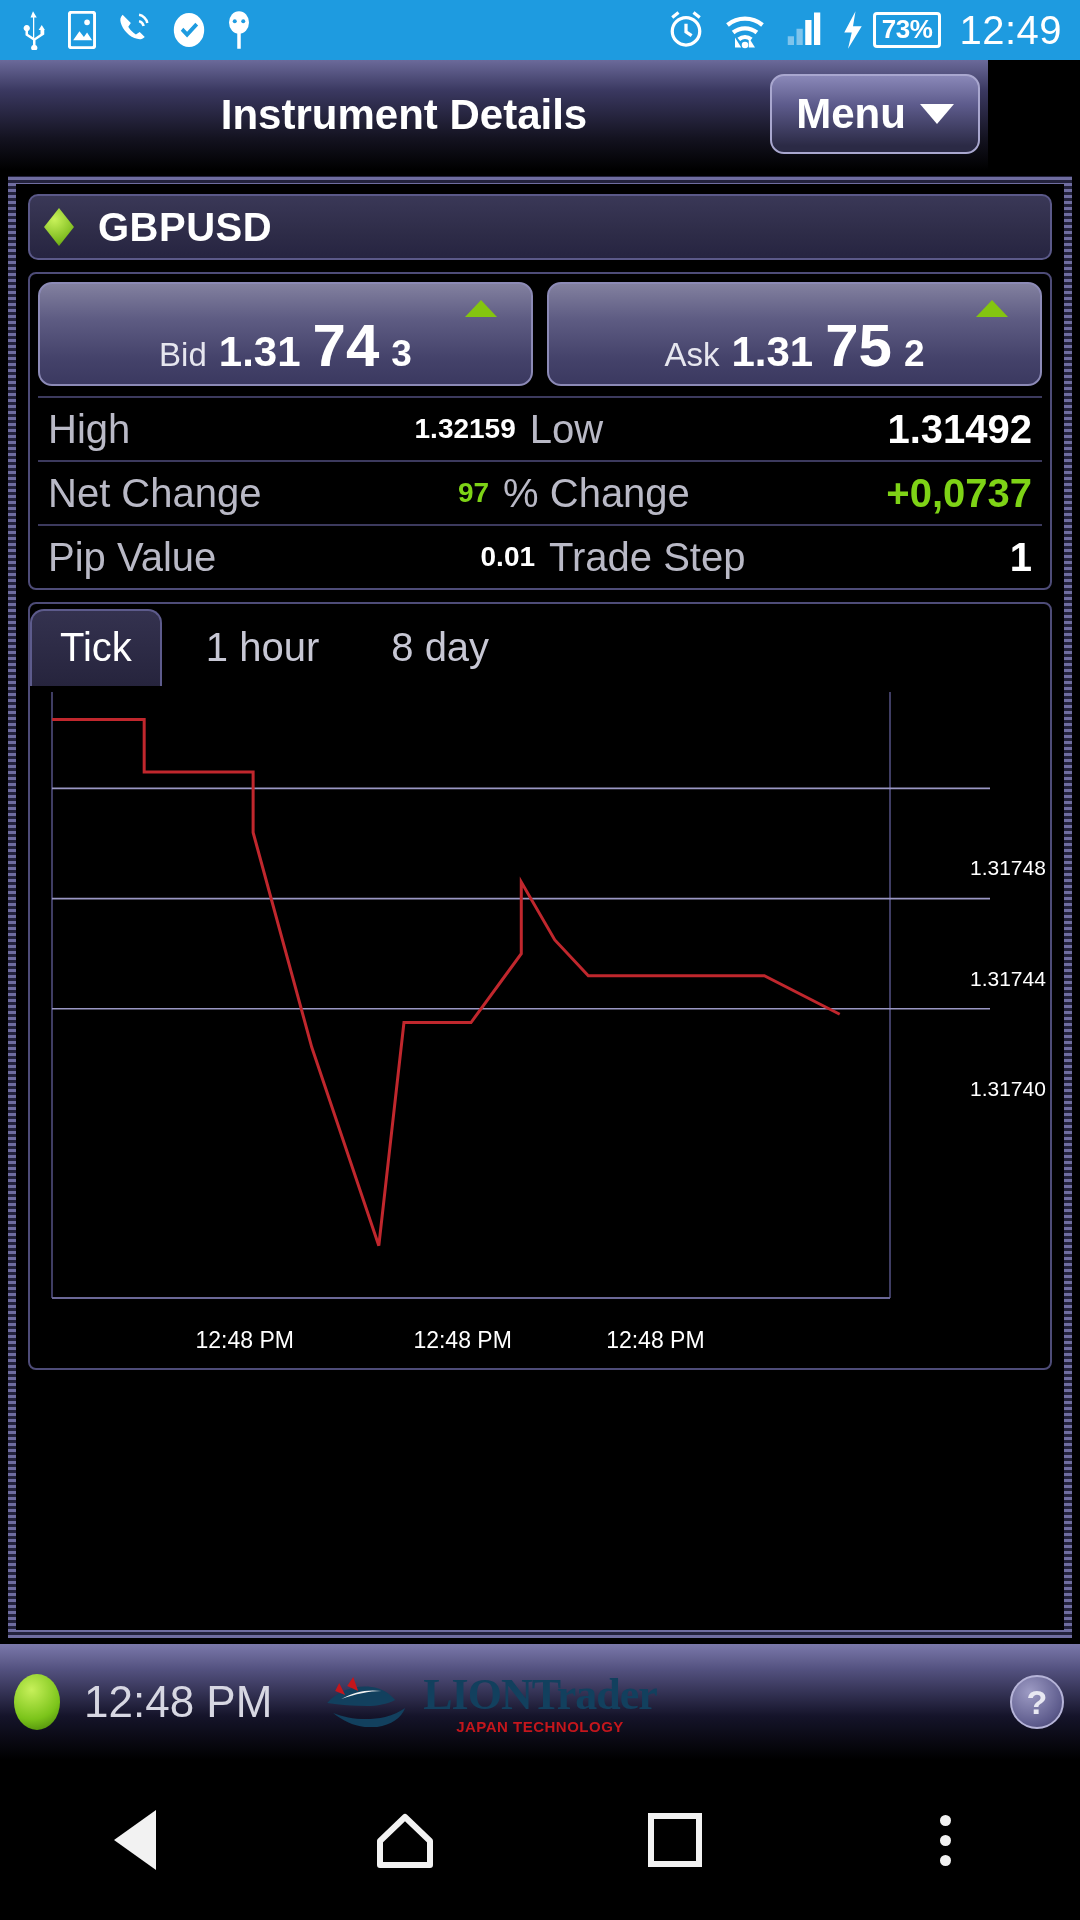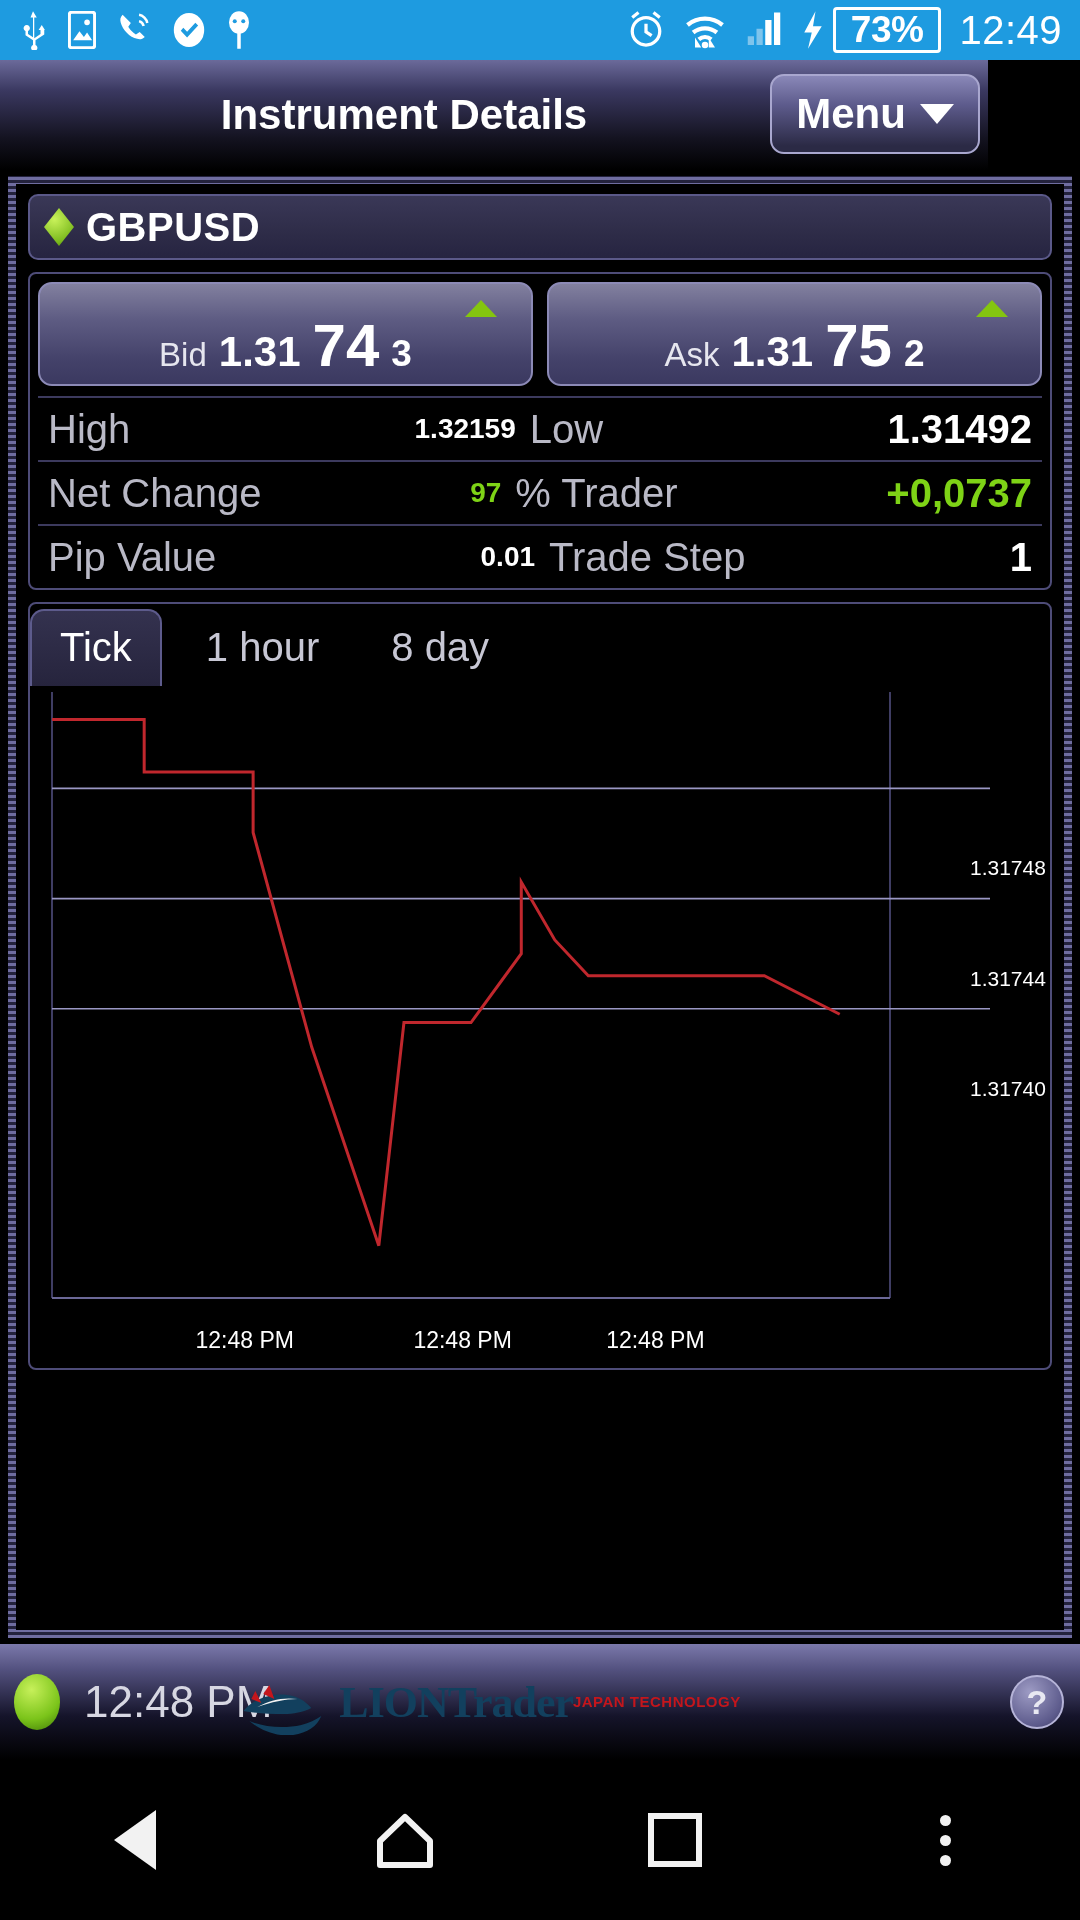--- a/index.html
+++ b/index.html
@@ -17,21 +17,21 @@
     display:flex; align-items:center;
   }
   .sb-left{ display:flex; align-items:center; gap:20px; padding-left:18px; }
   .sb-right{ display:flex; align-items:center; gap:18px; margin-left:auto; padding-right:18px; }
   .sb-icon{ display:block; }
   .sb-battery{
     display:flex; align-items:center; gap:8px;
   }
   .batt-box{
     border:3px solid #ffffff; border-radius:4px;
-    padding:1px 15px; color:#ffffff; font-size:37px; font-weight:bold;
+    padding:1px 6px; color:#ffffff; font-size:26px; font-weight:bold;
     letter-spacing:-0.5px; line-height:1.05;
   }
   .sb-clock{ color:#fff; font-size:40px; font-weight:500; letter-spacing:0.5px; }
 
   
   .titlebar{
     position:absolute; top:60px; left:0; width:988px; height:110px;
     background:linear-gradient(180deg,#6b6a9a 0%,#3a3860 28%,#13121f 72%,#000 100%);
   }
   .title-text{
@@ -64,21 +64,21 @@
     position:absolute; inset:0;
     background:#000;
     padding:6px;
   }
 
   
   .symbol-bar{
     margin:4px 6px 0 6px; height:66px;
     border:2px solid #5b5989; border-radius:10px;
     background:linear-gradient(180deg,#3a3857 0%,#2e2c48 60%,#262441 100%);
-    display:flex; align-items:center; gap:12px; padding-left:14px;
+    display:flex; align-items:center; gap:24px; padding-left:14px;
   }
   .diamond{
     width:30px;height:38px;
     background:radial-gradient(circle at 35% 30%,#c9f25a,#79b81c 70%,#4d8005);
     clip-path:polygon(50% 0,100% 50%,50% 100%,0 50%);
   }
   .symbol-name{ color:#fff; font-size:40px; font-weight:bold; letter-spacing:0.5px; }
 
   
   .quote-panel{
@@ -151,21 +151,21 @@
     background:linear-gradient(180deg,#7b79ab 0%,#53517f 22%,#15142a 62%,#000 100%);
     display:flex; align-items:center;
   }
   .led{
     width:46px;height:56px;margin-left:14px;border-radius:50%;
     background:radial-gradient(circle at 38% 28%,#c7f05a,#7bc41a 60%,#3f7a06);
   }
   .foot-time{ color:#d7d7e2; font-size:44px; margin-left:24px; }
   .logo{
     position:absolute; left:50%; transform:translateX(-50%);
-    display:flex; flex-direction:row; align-items:center;
+    display:flex; flex-direction:column; align-items:center;
   }
   .logo-main{ font-family:"Liberation Serif", serif; font-size:44px; font-weight:bold; color:#12405e; letter-spacing:-1px; }
   .logo-main .lion{ color:#12405e; }
   .logo-main .trader{ color:#12405e; }
   .logo-sub{ font-size:15px; color:#c4161c; font-weight:bold; letter-spacing:0.5px; margin-top:-2px; }
   .help-btn{
     position:absolute; right:16px; width:54px;height:54px;border-radius:50%;
     background:radial-gradient(circle at 35% 30%,#9d9bc4,#5d5b8c 70%,#3b3960);
     border:2px solid #b6b4d8;
     display:flex;align-items:center;justify-content:center;
@@ -279,21 +279,21 @@
     <div class="rows">
       <div class="qrow">
         <span class="q-lab">High</span>
         <span class="q-val">1.32159</span>
         <span class="q-lab2">Low</span>
         <span class="q-val2">1.31492</span>
       </div>
       <div class="qrow">
         <span class="q-lab">Net Change</span>
         <span class="q-val green">97</span>
-        <span class="q-lab2">% Trader</span>
+        <span class="q-lab2">% Change</span>
         <span class="q-val2 green">+0,0737</span>
       </div>
       <div class="qrow">
         <span class="q-lab">Pip Value</span>
         <span class="q-val">0.01</span>
         <span class="q-lab2">Trade Step</span>
         <span class="q-val2">1</span>
       </div>
     </div>
   </div>

